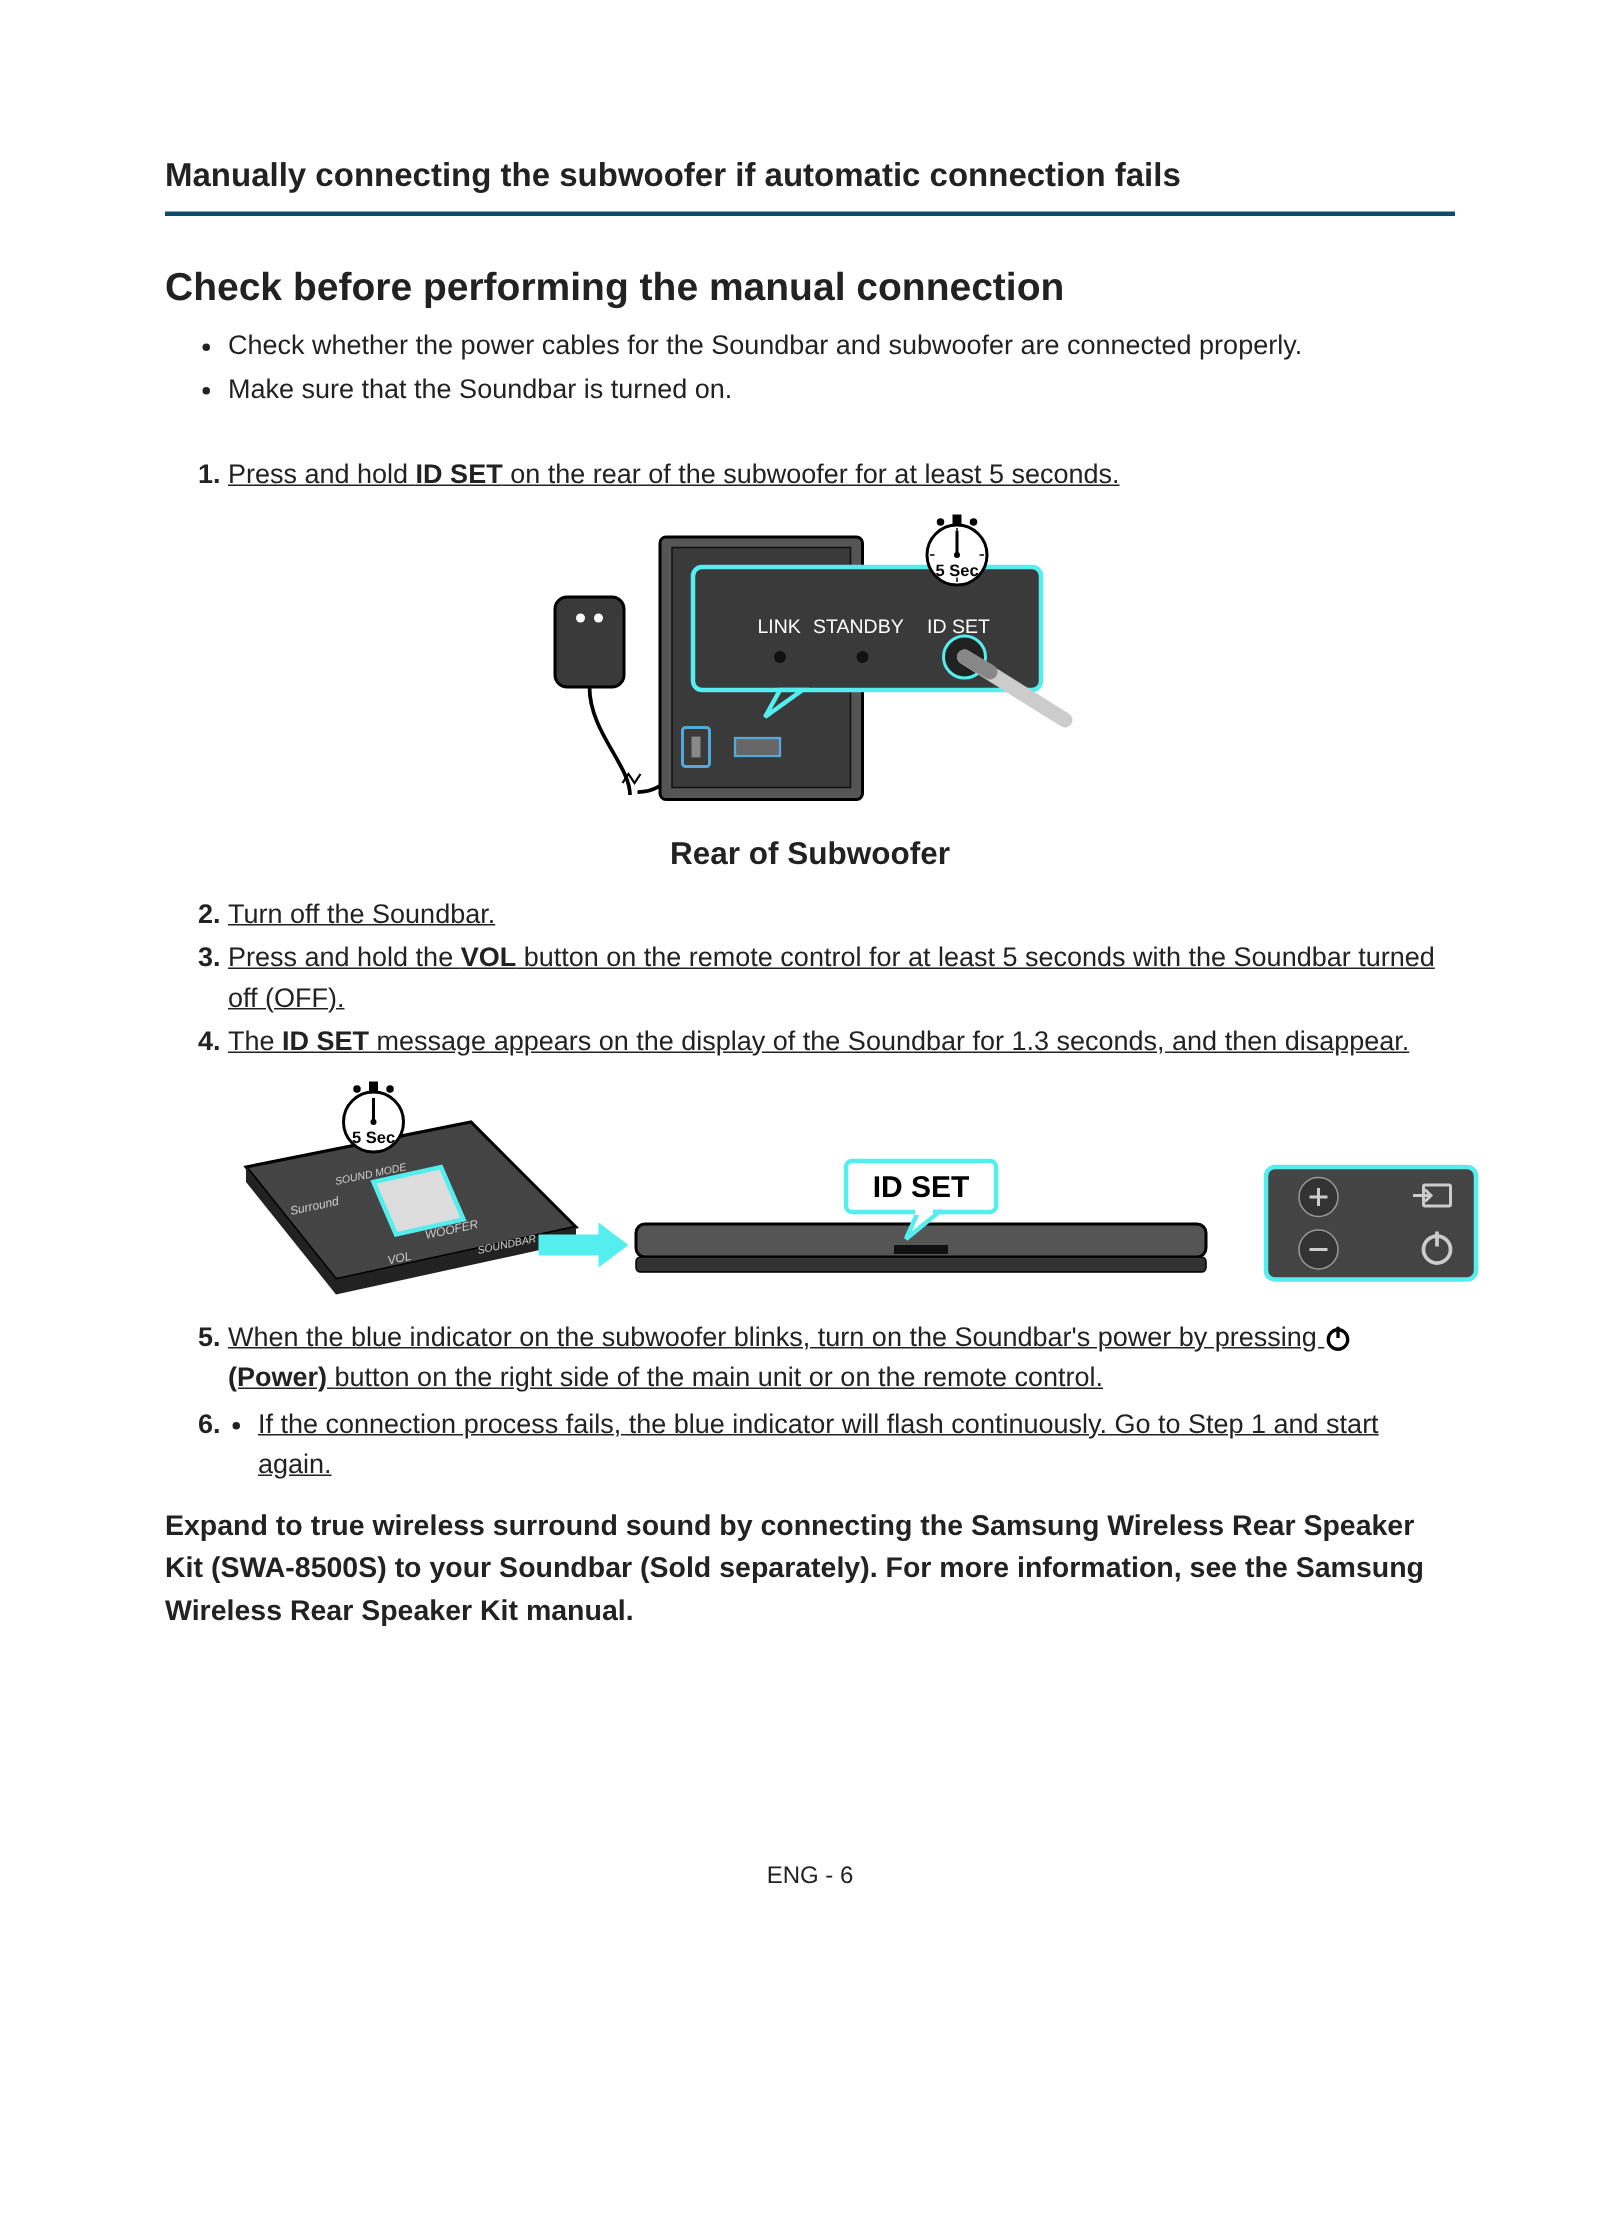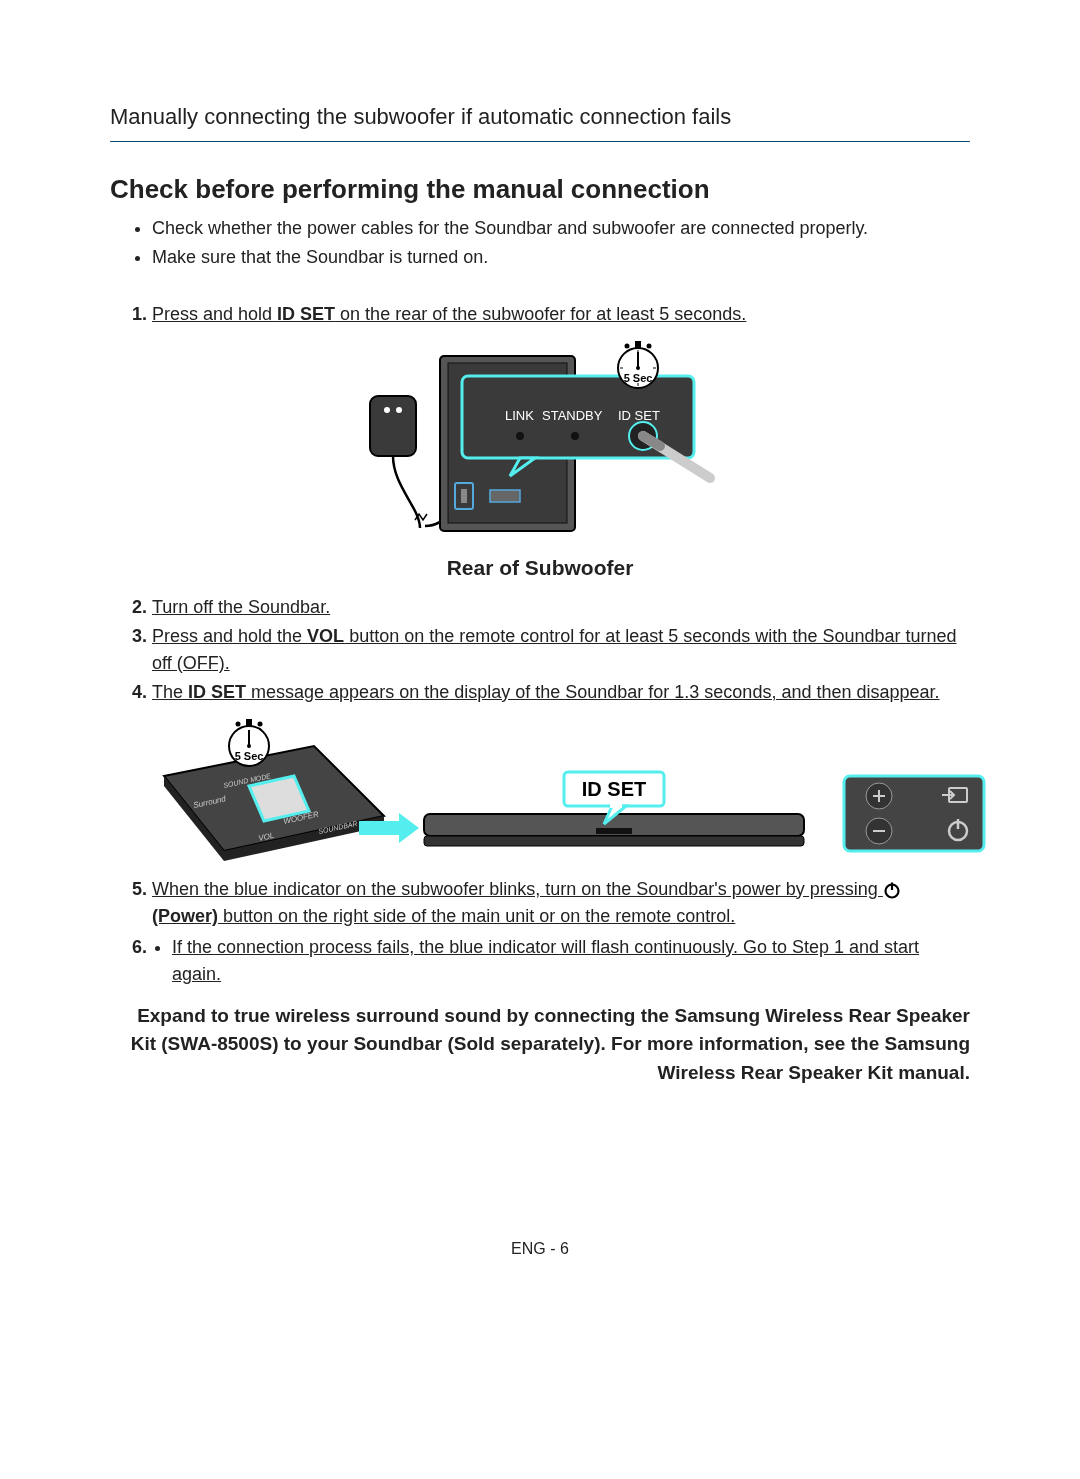--- a/index.html
+++ b/index.html
@@ -6,24 +6,24 @@
   body {
     font-family: Arial, Helvetica, sans-serif;
     background: #fff;
     width: 1080px;
     padding: 100px 110px 60px 110px;
     color: #222;
     font-size: 18px;
     line-height: 1.5;
   }
   .section-title {
-    font-weight: 400;
+    font-weight: 700;
     font-size: 22px;
     padding-bottom: 8px;
-    border-bottom: 1px solid #0c4a6e;
+    border-bottom: 3px solid #0c4a6e;
     margin-bottom: 28px;
   }
   .subheading {
     font-weight: 700;
     font-size: 26px;
     margin-bottom: 6px;
   }
   .bullet-list {
     list-style: disc;
     padding-left: 42px;
@@ -43,21 +43,20 @@
     margin-top: 4px;
   }
   .bold { font-weight: 700; }
   .figure { text-align: center; margin: 10px 0 10px 0; }
   .fig-caption { font-weight: 700; font-size: 21px; margin-top: 6px; }
   .closing {
     font-weight: 700;
     font-size: 19px;
     margin-top: 14px;
     line-height: 1.5;
-    text-align: right;
   }
   .page-footer {
     text-align: center;
     margin-top: 150px;
     font-size: 16px;
   }
   .power-icon {
     display: inline-block;
     vertical-align: middle;
     margin-right: 2px;

